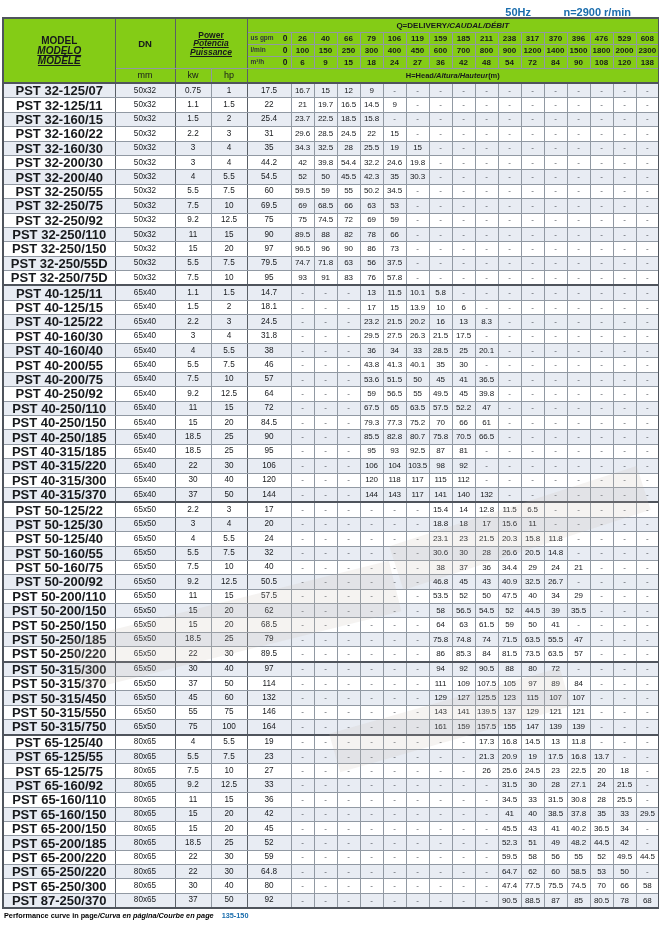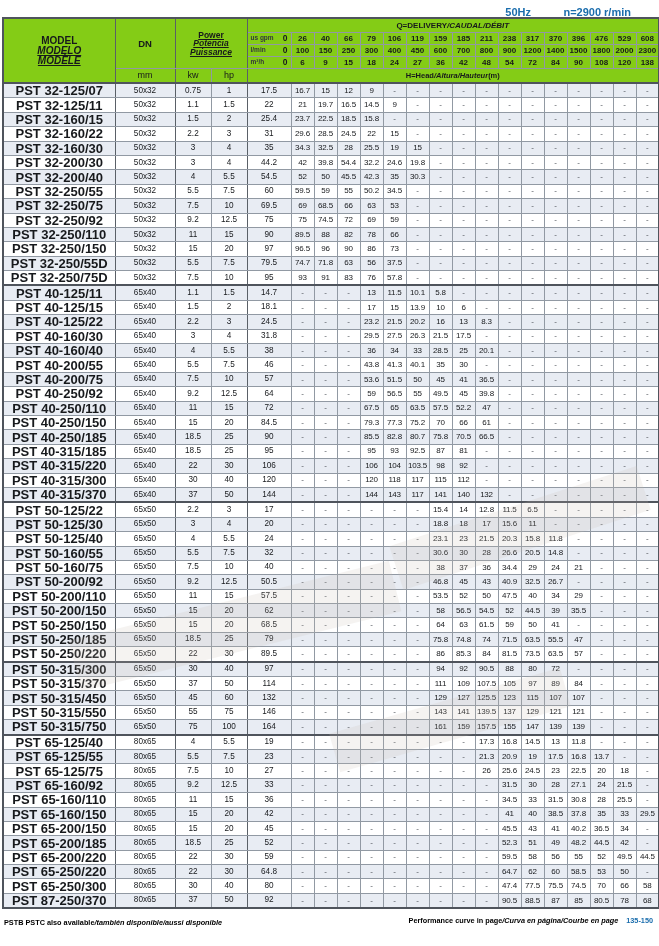--- a/index.html
+++ b/index.html
@@ -1495,23 +1495,20 @@
         <td class="h">87</td>
         <td class="h">85</td>
         <td class="h">80.5</td>
         <td class="h">78</td>
         <td class="h">68</td>
       </tr>
     </tbody>
 </table>
 
 <div class="footer">
-  <div class="fl">
-    <b>PSTB PSTC also available</b><i>/también disponible/aussi disponible</i>
-  </div>
   <div class="fr">
     <span>Performance curve in page</span><span class="it">/Curva en página/Courbe en page</span><span class="pages">135-150</span>
   </div>
 </div>
 
 <div class="wm wm1"></div>
 <div class="wm wm2"></div>
 <div class="wm wm3"></div>
 
 </body></html>

